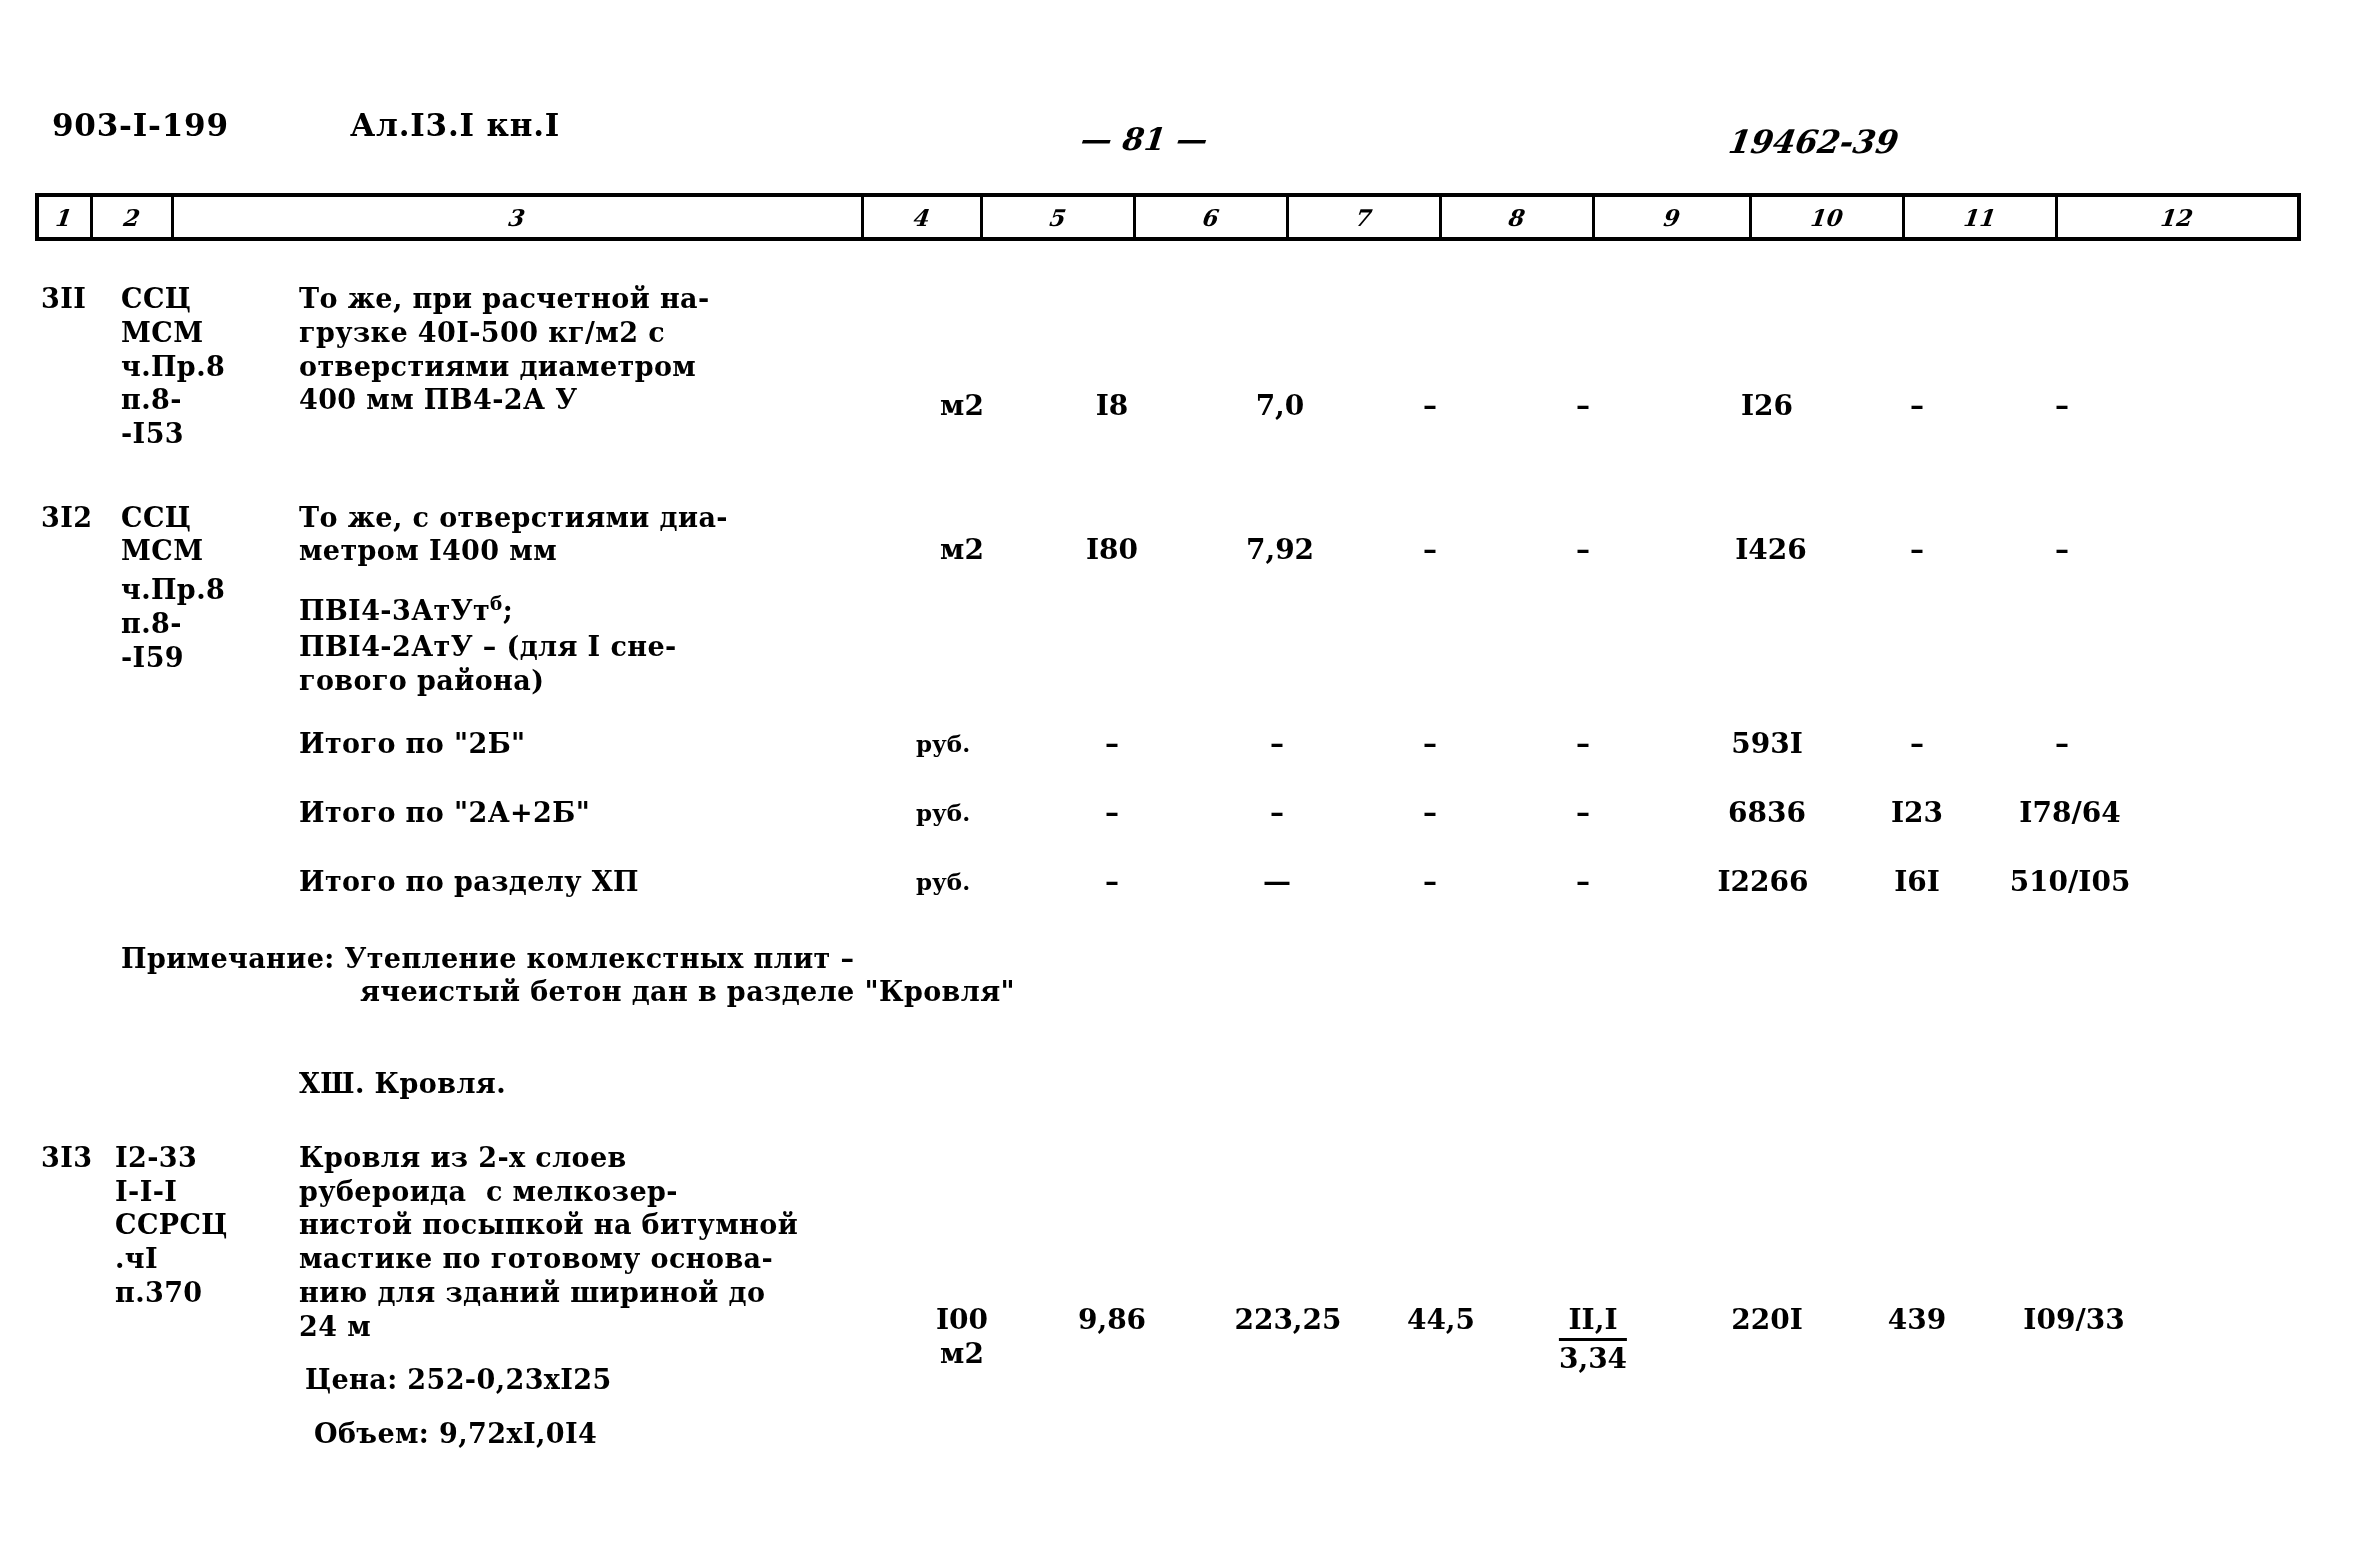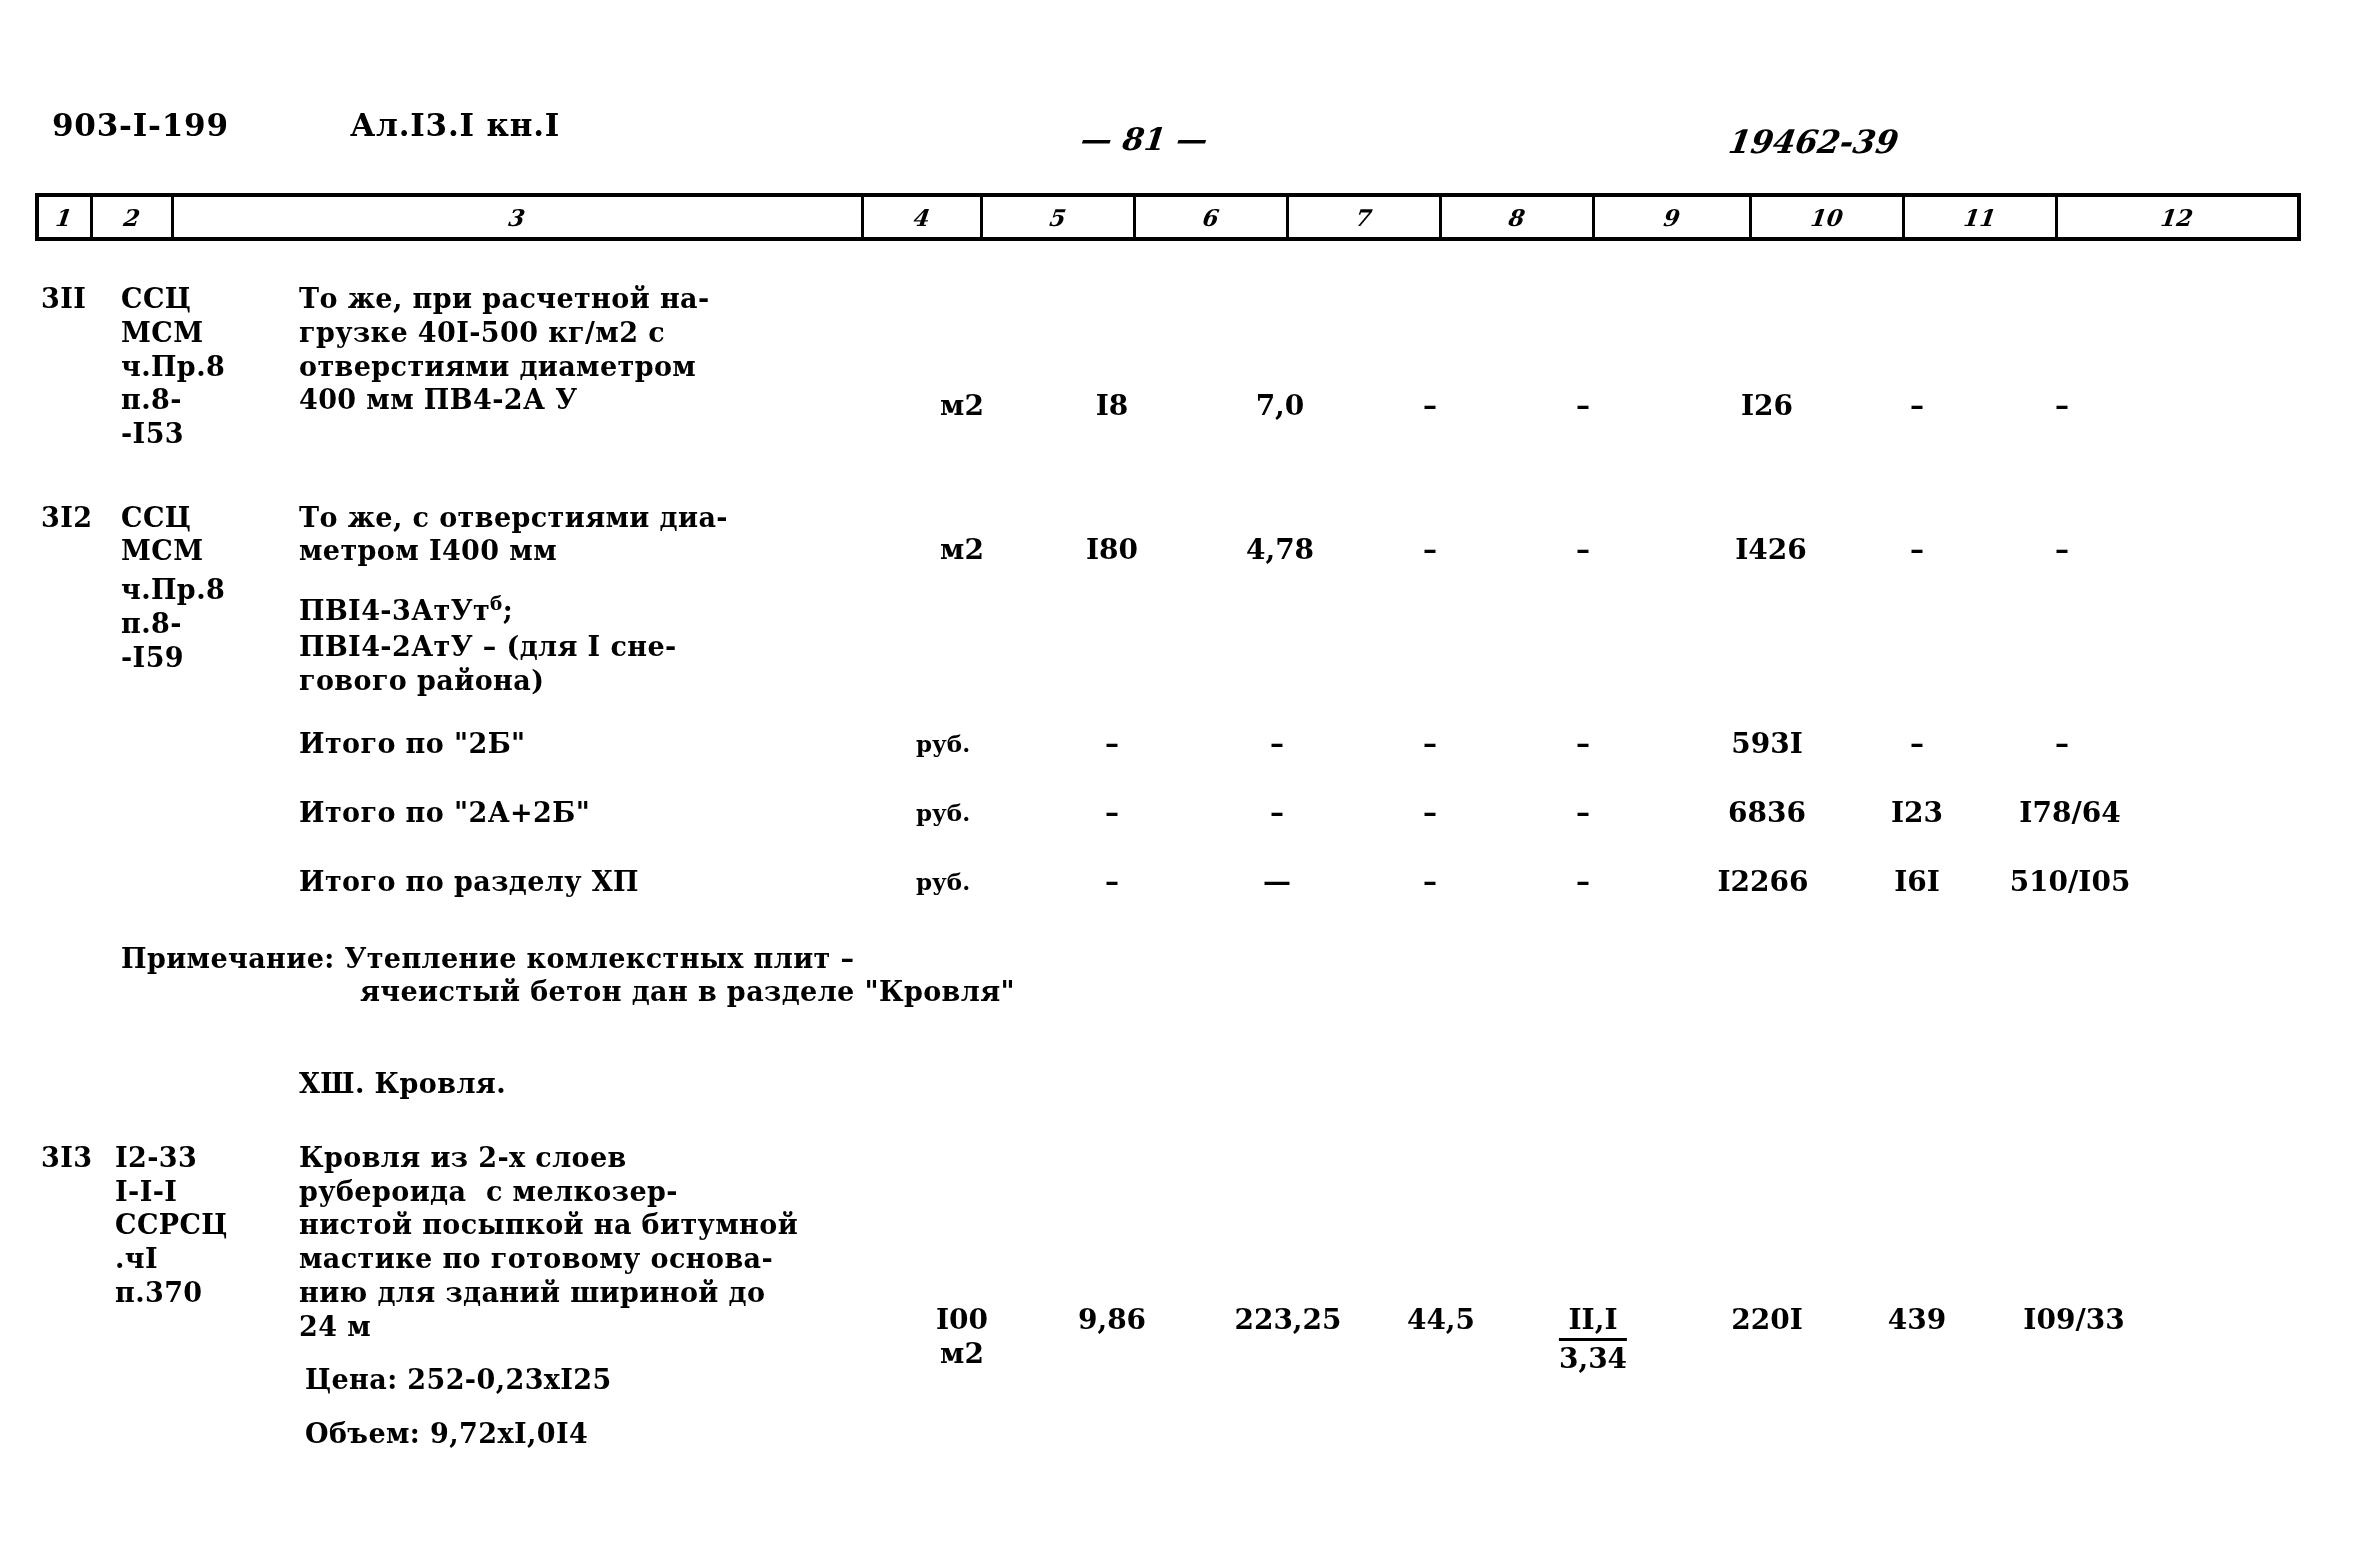--- a/index.html
+++ b/index.html
@@ -224,21 +224,21 @@
 
   <div class="txt" style="left:299px; top:501px;">То же, с отверстиями диа-</div>
   <div class="txt" style="left:299px; top:534px;">метром I400 мм</div>
 
   <div class="txt" style="left:299px; top:594px;"><span>ПВI4-3АтУт</span><span class="sup">б</span><span>;</span></div>
   <div class="txt" style="left:299px; top:630px;">ПВI4-2АтУ – (для I сне-</div>
   <div class="txt" style="left:299px; top:664px;">гового района)</div>
 
   <div class="num" style="left:962px; top:533px;">м2</div>
   <div class="num" style="left:1112px; top:533px;">I80</div>
-  <div class="num" style="left:1280px; top:533px;">4,78</div>
+  <div class="num" style="left:1280px; top:533px;">7,92</div>
   <div class="dash" style="left:1430px; top:533px;">–</div>
   <div class="dash" style="left:1583px; top:533px;">–</div>
   <div class="num" style="left:1771px; top:533px;">I426</div>
   <div class="dash" style="left:1917px; top:533px;">–</div>
   <div class="dash" style="left:2062px; top:533px;">–</div>
 
   <div class="txt" style="left:299px;  top:727px;">Итого по "2Б"</div>
   <div class="numl" style="left:916px; top:727px;">руб.</div>
   <div class="dash" style="left:1112px; top:727px;">–</div>
   <div class="dash" style="left:1277px; top:727px;">–</div>
@@ -280,21 +280,21 @@
   <div class="txt" style="left:115px; top:1242px;">.чI</div>
   <div class="txt" style="left:115px; top:1276px;">п.370</div>
 
   <div class="txt" style="left:299px; top:1141px;">Кровля из 2-х слоев</div>
   <div class="txt" style="left:299px; top:1175px;">рубероида  с мелкозер-</div>
   <div class="txt" style="left:299px; top:1208px;">нистой посыпкой на битумной</div>
   <div class="txt" style="left:299px; top:1242px;">мастике по готовому основа-</div>
   <div class="txt" style="left:299px; top:1276px;">нию для зданий шириной до</div>
   <div class="txt" style="left:299px; top:1310px;">24 м</div>
   <div class="txt" style="left:305px; top:1363px;">Цена: 252-0,23хI25</div>
-  <div class="txt" style="left:305px; top:1417px;text-align:center;">Объем: 9,72хI,0I4</div>
+  <div class="txt" style="left:314px; top:1417px;text-align:center;">Объем: 9,72хI,0I4</div>
 
   <div class="num" style="left:962px; top:1303px;">I00</div>
   <div class="num" style="left:962px; top:1337px;">м2</div>
   <div class="num" style="left:1112px; top:1303px;">9,86</div>
   <div class="num" style="left:1288px; top:1303px;">223,25</div>
   <div class="num" style="left:1441px; top:1303px;">44,5</div>
   <div class="frac" style="left:1593px; top:1303px;">
     <span class="top">II,I</span>
     <span class="bot">3,34</span>
   </div>

